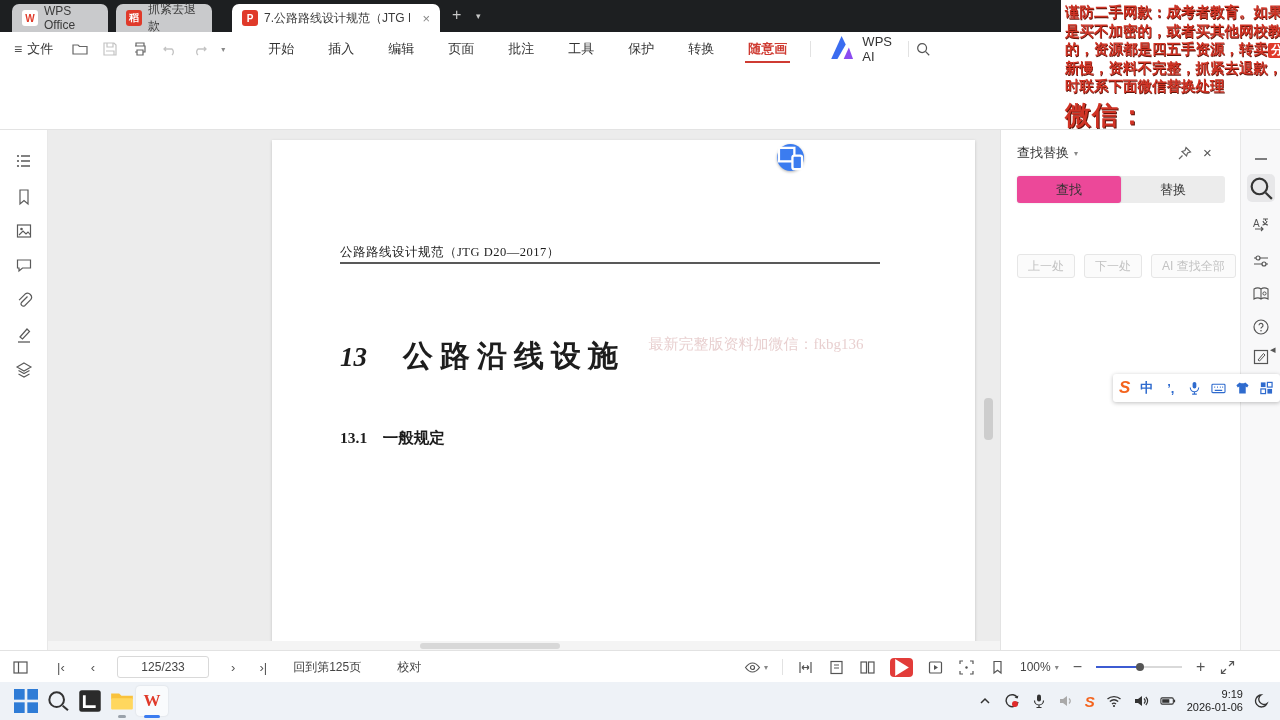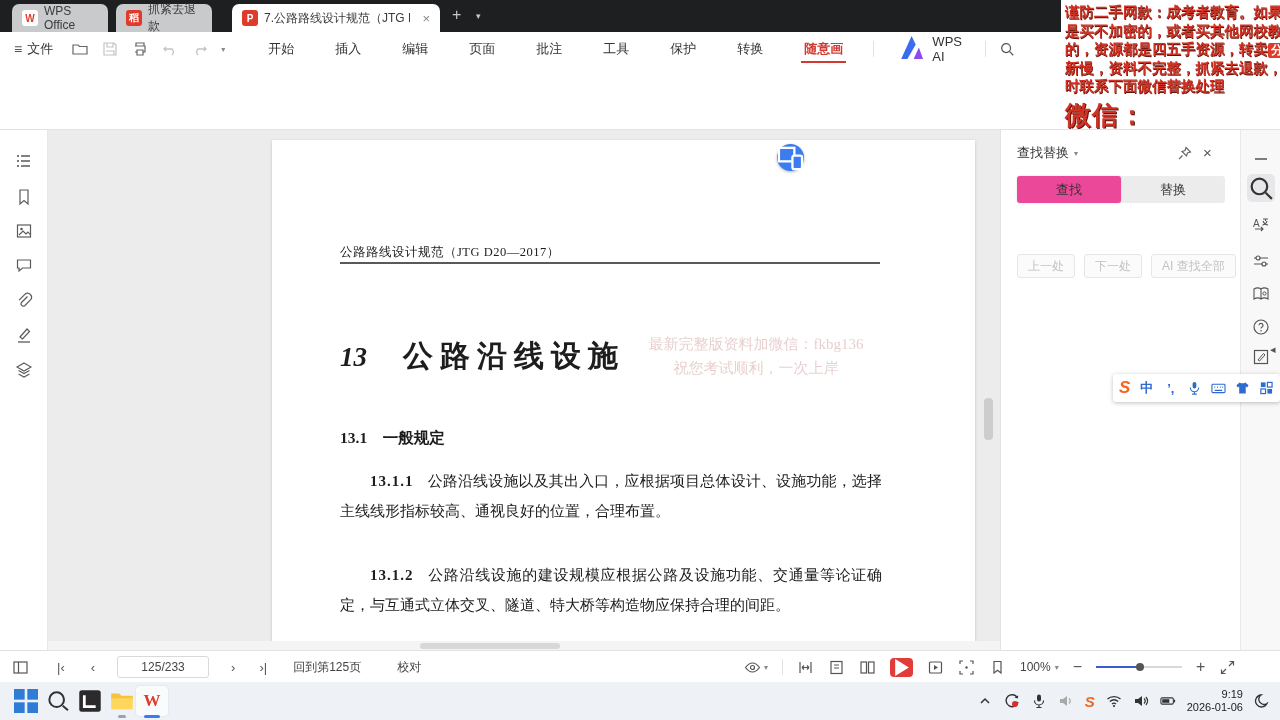--- a/index.html
+++ b/index.html
@@ -15,21 +15,21 @@
   .tab .close { margin-left:6px; color:#888; font-size:13px; }
   .tab-plus { position:absolute; left:452px; top:7px; color:#c7c7c7; font-size:16px; line-height:16px; }
   .tab-caret { position:absolute; left:476px; top:11px; color:#c7c7c7; font-size:9px; }
 
   
   .menubar { position:absolute; left:0; top:32px; width:1280px; height:34px; background:#fff; display:flex; align-items:center; }
   .menubar .mfile { display:flex; align-items:center; gap:5px; margin-left:14px; font-size:13px; color:#333; }
   .qicons { display:flex; align-items:center; gap:12px; margin-left:18px; }
   .qicons .qi { width:18px; height:18px; color:#666; }
   .qicons .qi.dis { color:#c3c3c3; }
-  .mitems { display:flex; align-items:center; margin-left:26px; gap:7px; }
+  .mitems { display:flex; align-items:center; margin-left:26px; gap:0; }
   .mi { font-size:13px; color:#333; padding:0 17px; height:34px; line-height:34px; position:relative; }
   .mi.active { color:#cf3b32; font-weight:bold; }
   .mi.active::after { content:""; position:absolute; left:14px; right:14px; bottom:3px; height:2px; background:#cf3b32; }
   .mdiv { width:1px; height:16px; background:#e2e2e2; margin:0 6px; }
   .wpsai { display:flex; align-items:center; gap:6px; font-size:13px; color:#333; padding:0 10px; }
 
   
   .toolbar { position:absolute; left:0; top:66px; width:1280px; height:64px; background:#fff; border-bottom:1px solid #e3e3e3; }
   .tdiv { position:absolute; top:76px; width:1px; height:44px; background:#e8e8e8; }
   .trow { position:absolute; display:flex; align-items:center; gap:6px; font-size:12px; color:#333; }
@@ -333,35 +333,29 @@
       </span>
   </div>
 
   <div class="docarea">
     <div class="page doc-serif">
       <div class="doc-header">公路路线设计规范（JTG D20—2017）</div>
       <div class="doc-hr"></div>
 
       <div class="watermark doc-serif">
         <div>最新完整版资料加微信：fkbg136</div>
-        <div>祝您考试顺利，一次上岸</div>
       </div>
 
       <div class="chapter">
         <span class="chap-num">13</span>
         <span class="chap-title">公路沿线设施</span>
       </div>
 
       <div class="sec-head">13.1　一般规定</div>
 
-      <div class="paras">
-        <p><b>13.1.1</b><span>公路沿线设施以及其出入口，应根据项目总体设计、设施功能，选择主线线形指标较高、通视良好的位置，合理布置。</span></p>
-        <p><b>13.1.2</b><span>公路沿线设施的建设规模应根据公路及设施功能、交通量等论证确定，与互通式立体交叉、隧道、特大桥等构造物应保持合理的间距。</span></p>
-
-      </div>
     </div>
 
     <div class="fab">
       <svg width="14" height="14" viewBox="0 0 14 14">
           <rect x="1" y="2" width="8" height="7" fill="none" stroke="#fff" stroke-width="1.2"></rect>
           <rect x="8" y="6" width="5" height="7" rx="1" fill="#3b7cf0" stroke="#fff" stroke-width="1.2"></rect>
         </svg>
     </div>
 
     <div class="vscroll"></div>

